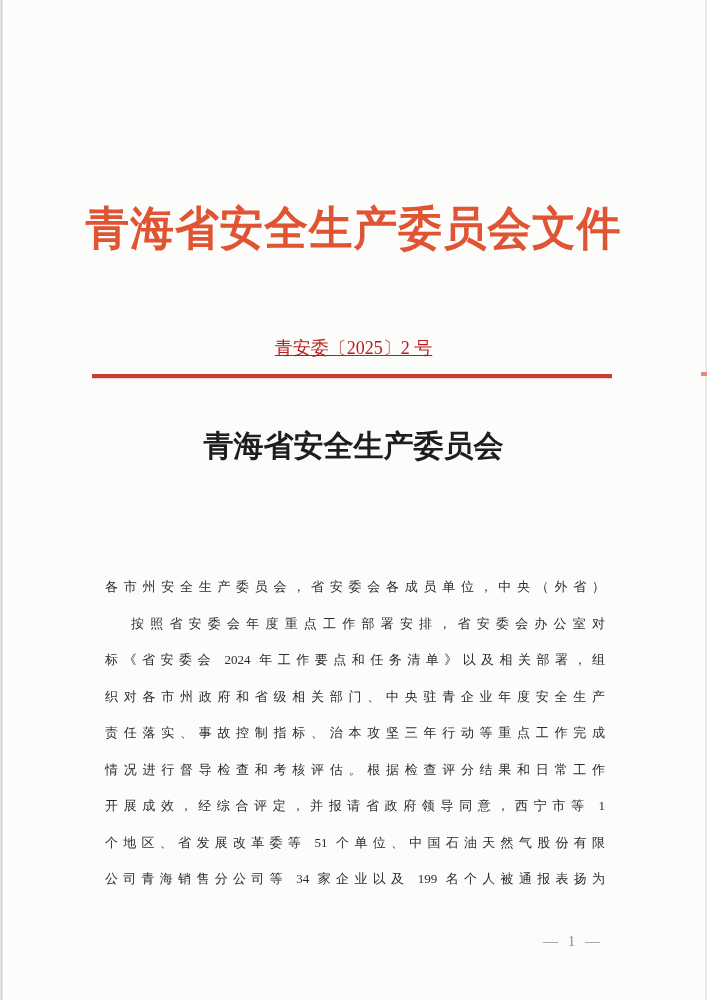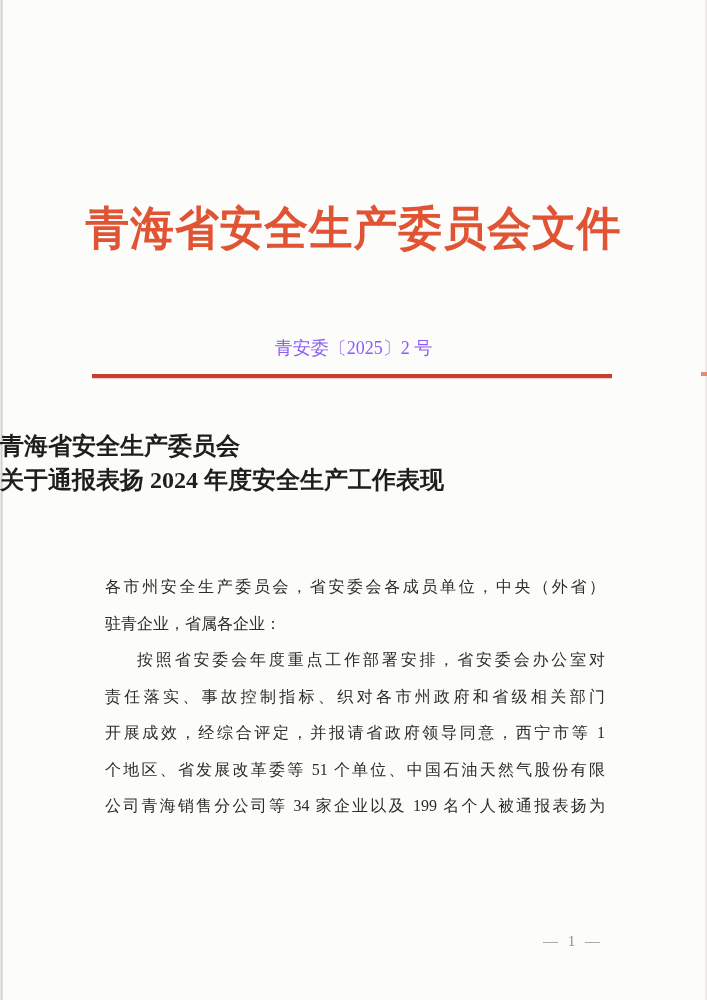--- a/index.html
+++ b/index.html
@@ -41,21 +41,22 @@
     transform: scaleX(0.95);
     white-space: nowrap;
   }
   .doc-number {
     position: absolute;
     top: 336px;
     left: 0; right: 0;
     text-align: center;
     font-size: 18px;
     line-height: 24px;
-    color: #8b5cf6;
+    color: #b91c1c;
+    text-decoration: underline;
   }
   .red-divider {
     position: absolute;
     top: 374px;
     left: 92px;
     width: 520px;
     height: 4px;
     background: var(--red-divider, #c7402f);
     box-shadow: 0 1px 1px rgba(199, 64, 47, 0.25);
   }
@@ -64,32 +65,32 @@
     top: 372px;
     right: 0;
     width: 6px;
     height: 4px;
     background: #e68a77;
   }
   .doc-title {
     position: absolute;
     top: 429px;
     left: 0; right: 0;
-    text-align: left;
+    text-align: center;
     font-weight: bold;
-    font-size: 24px;
+    font-size: 30px;
     line-height: 34px;
     color: #1f1e1d;
   }
   .doc-body {
     position: absolute;
     top: 569px;
     left: 105px;
     width: 500px;
-    font-size: 16px;
+    font-size: 13px;
     line-height: 36.5px;
     color: #2d2c2b;
   }
   .body-line.fill {
     text-align: justify;
     text-align-last: justify;
   }
   .body-line.indent {
     text-indent: 2em;
   }
@@ -112,27 +113,28 @@
 
   <div class="header-title">青海省安全生产委员会文件</div>
 
   <div class="doc-number">青安委〔2025〕2 号</div>
 
   <div class="red-divider"></div>
   <div class="red-divider-artifact"></div>
 
   <div class="doc-title">
       <div class="title-line">青海省安全生产委员会</div>
-      <div class="title-line">关于通报表扬 2024 年度安全生产工作表现</div>
     </div>
 
   <div class="doc-body">
       <div class="body-line fill">各市州安全生产委员会，省安委会各成员单位，中央（外省）</div>
-      <div class="body-line">驻青企业，省属各企业：</div>
       <div class="body-line fill indent">按照省安委会年度重点工作部署安排，省安委会办公室对</div>
-      <div class="body-line fill">责任落实、事故控制指标、织对各市州政府和省级相关部门</div>
+      <div class="body-line fill">标《省安委会 2024 年工作要点和任务清单》以及相关部署，组</div>
+      <div class="body-line fill">织对各市州政府和省级相关部门、中央驻青企业年度安全生产</div>
+      <div class="body-line fill">责任落实、事故控制指标、治本攻坚三年行动等重点工作完成</div>
+      <div class="body-line fill">情况进行督导检查和考核评估。根据检查评分结果和日常工作</div>
       <div class="body-line fill">开展成效，经综合评定，并报请省政府领导同意，西宁市等 1</div>
       <div class="body-line fill">个地区、省发展改革委等 51 个单位、中国石油天然气股份有限</div>
       <div class="body-line fill">公司青海销售分公司等 34 家企业以及 199 名个人被通报表扬为</div>
     </div>
 
   <div class="page-number">— 1 —</div>
 </div>
 
 </body></html>

